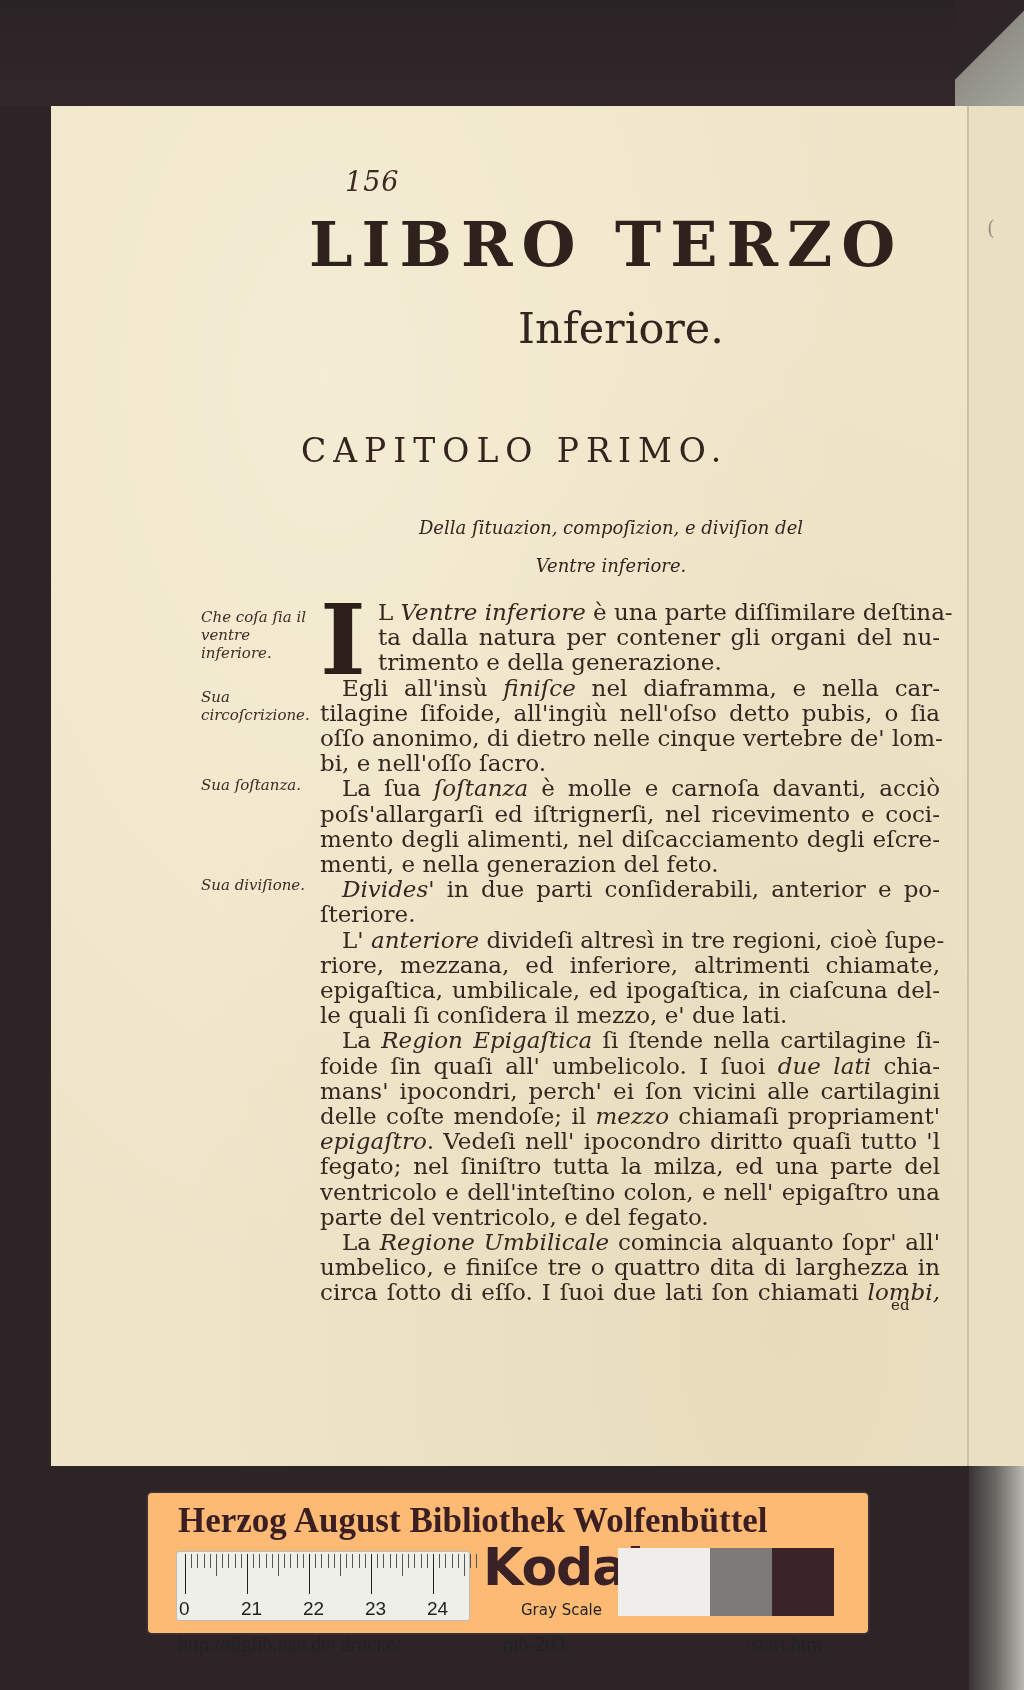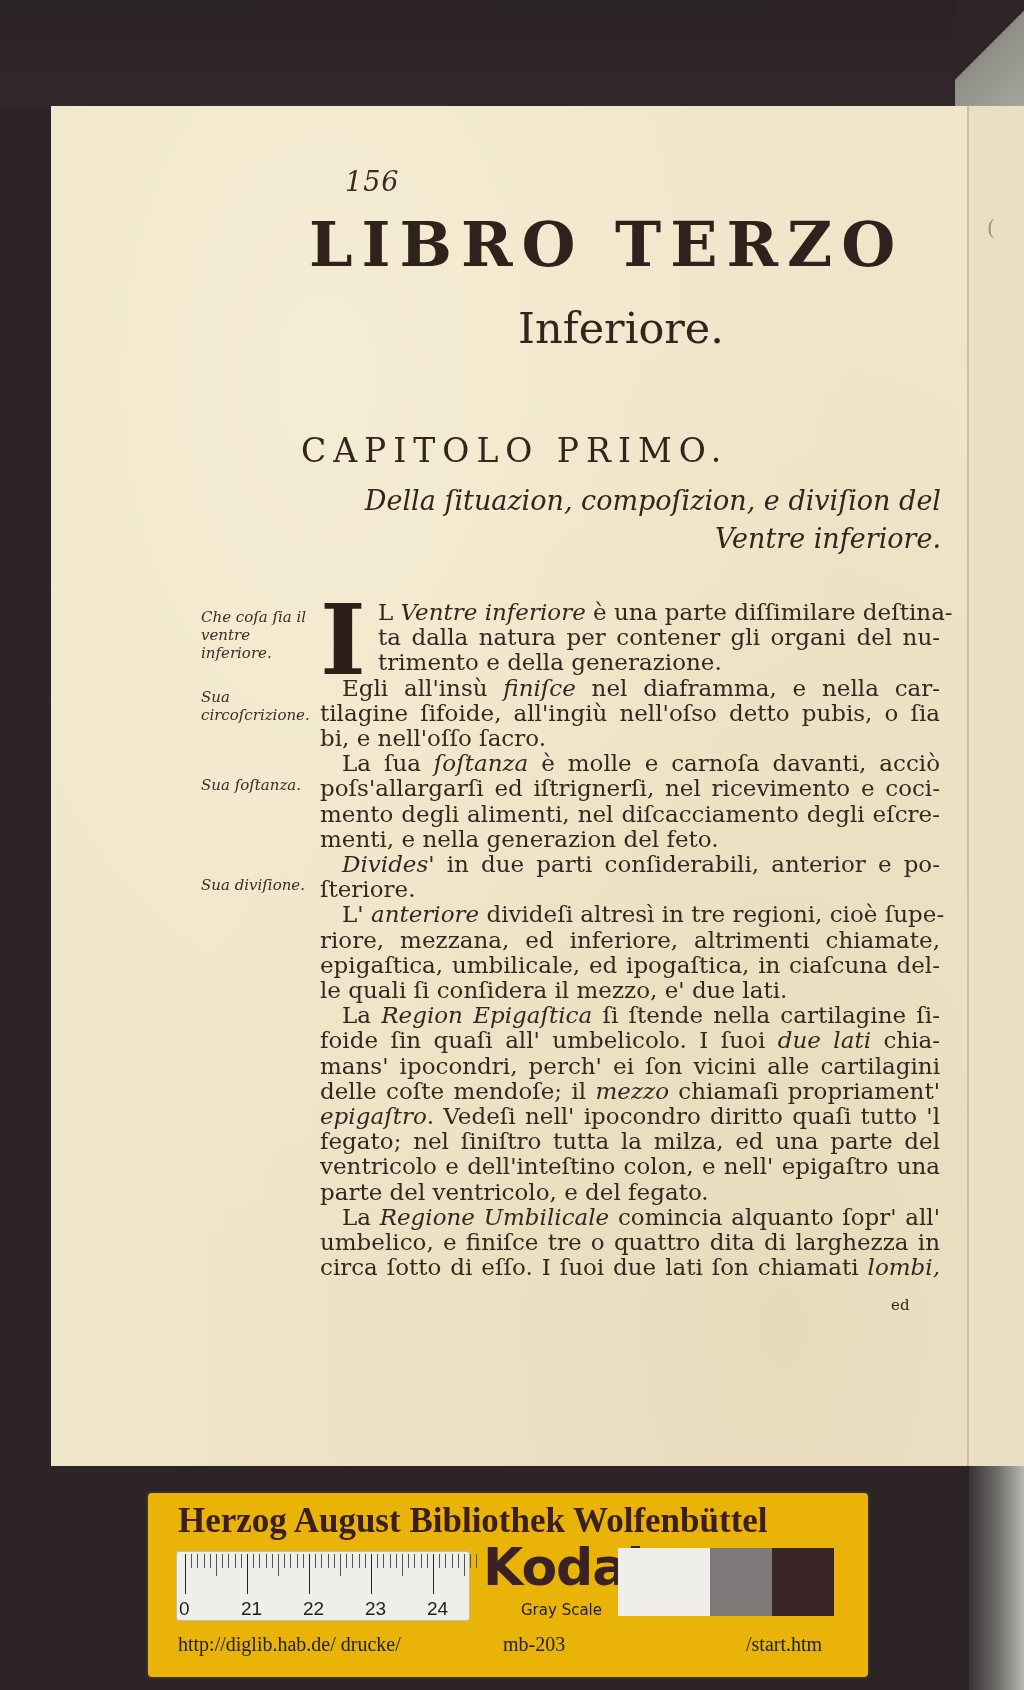--- a/index.html
+++ b/index.html
@@ -26,37 +26,37 @@
   .next-lower { position:absolute; left:969px; top:1466px; width:55px; height:224px;
     background:linear-gradient(90deg,#3a3336 0%,#6b6a65 50%,#b9b8b1 100%); }
 
   .page-number { position:absolute; left:294px; top:60px; font-size:27px; font-style:italic; letter-spacing:1px; }
   .book-title { position:absolute; left:258px; top:108px; width:662px; text-align:left;
     font-size:62px; font-weight:bold; letter-spacing:9px; line-height:1; color:#2f221c; }
   .part-title { position:absolute; left:250px; top:198px; width:640px; text-align:center;
     font-size:43px; line-height:48px; color:#33251e; }
   .chapter-title { position:absolute; left:250px; top:325px; width:640px; 
     font-size:33px; letter-spacing:7px; color:#33251e; }
-  .chapter-subtitle { position:absolute; left:230px; top:376px; width:660px; text-align:right;
-    font-size:27px; font-style:italic; line-height:38px; color:#33251e; }
+  .chapter-subtitle { position:absolute; left:230px; top:403px; width:660px; text-align:center;
+    font-size:18px; font-style:italic; line-height:38px; color:#33251e; }
 
   .body-text { position:absolute; left:269px; top:494px; width:620px;
     font-size:23px; line-height:25.2px; color:#35271f; text-align:justify; }
   .body-text .ln { display:block; white-space:nowrap; text-align:justify; text-align-last:justify; }
   .body-text .ln.last { text-align-last:left; }
   .body-text .ln.indent { padding-left:22px; }
   .body-text .ln.drop { padding-left:58px; }
   .body-text .it { font-style:italic;margin-top:24px; }
   .drop-cap { position:absolute; left:269px; top:494px; font-size:98px; line-height:80px; font-weight:bold; color:#2c1f19; }
   .catchword { position:absolute; left:840px; top:1190px; font-size:15px; color:#35271f; }
 
   .margin-note { position:absolute; left:150px; width:112px; font-size:15px; font-style:italic; line-height:18px; color:#3c2c24; }
 
-  .card { position:absolute; left:148px; top:1493px; width:720px; height:184px;
-    background:#eab308; border-radius:4px; box-shadow:0 0 0 2px #3a2f31; }
+  .card { position:absolute; left:148px; top:1493px; width:720px; height:140px;
+    background:#fdba74; border-radius:4px; box-shadow:0 0 0 2px #3a2f31; }
   .card-title { position:absolute; left:30px; top:8px; width:680px; font-family:"Liberation Serif", serif;
     font-weight:bold; font-size:35px; color:#3a1e22; white-space:nowrap; }
   .ruler { position:absolute; left:28px; top:58px; width:292px; height:68px;
     border:1px solid #bdbdb8; border-radius:3px; background:#efefea; }
   .tick { position:absolute; top:2px; width:1px; background:#555; }
   .ruler-label { position:absolute; top:46px; font-family:"Liberation Sans", sans-serif; font-size:19px; color:#1e1e1e; }
   .kodak { position:absolute; left:335px; top:44px; font-family:"DejaVu Sans", sans-serif; font-weight:bold;
     font-size:52px; color:#3a2126; letter-spacing:-1px; }
   .grayscale-label { position:absolute; left:373px; top:108px; font-family:"DejaVu Sans", sans-serif; font-size:15px; color:#222; }
   .swatch { position:absolute; top:55px; height:68px; }
@@ -80,20 +80,21 @@
     <div>Ventre inferiore.</div>
   </div>
 
   <div class="drop-cap">I</div>
   <div class="body-text" id="body-text">
       <span class="ln drop">L <span class="it">Ventre inferiore</span> è una parte diſſimilare deſtina-</span>
       <span class="ln drop">ta dalla natura per contener gli organi del nu-</span>
       <span class="ln drop last">trimento e della generazione.</span>
       <span class="ln indent">Egli all'insù <span class="it">finiſce</span> nel diaframma, e nella car-</span>
       <span class="ln">tilagine ſifoide, all'ingiù nell'oſso detto pubis, o ſia</span>
+      <span class="ln">oſſo anonimo, di dietro nelle cinque vertebre de' lom-</span>
       <span class="ln last">bi, e nell'oſſo ſacro.</span>
       <span class="ln indent">La ſua <span class="it">ſoſtanza</span> è molle e carnoſa davanti, acciò</span>
       <span class="ln">poſs'allargarſi ed iſtrignerſi, nel ricevimento e coci-</span>
       <span class="ln">mento degli alimenti, nel diſcacciamento degli eſcre-</span>
       <span class="ln last">menti, e nella generazion del feto.</span>
       <span class="ln indent"><span class="it">Divides'</span> in due parti conſiderabili, anterior e po-</span>
       <span class="ln last">ſteriore.</span>
       <span class="ln indent">L' <span class="it">anteriore</span> divideſi altresì in tre regioni, cioè ſupe-</span>
       <span class="ln">riore, mezzana, ed inferiore, altrimenti chiamate,</span>
       <span class="ln">epigaſtica, umbilicale, ed ipogaſtica, in ciaſcuna del-</span>

